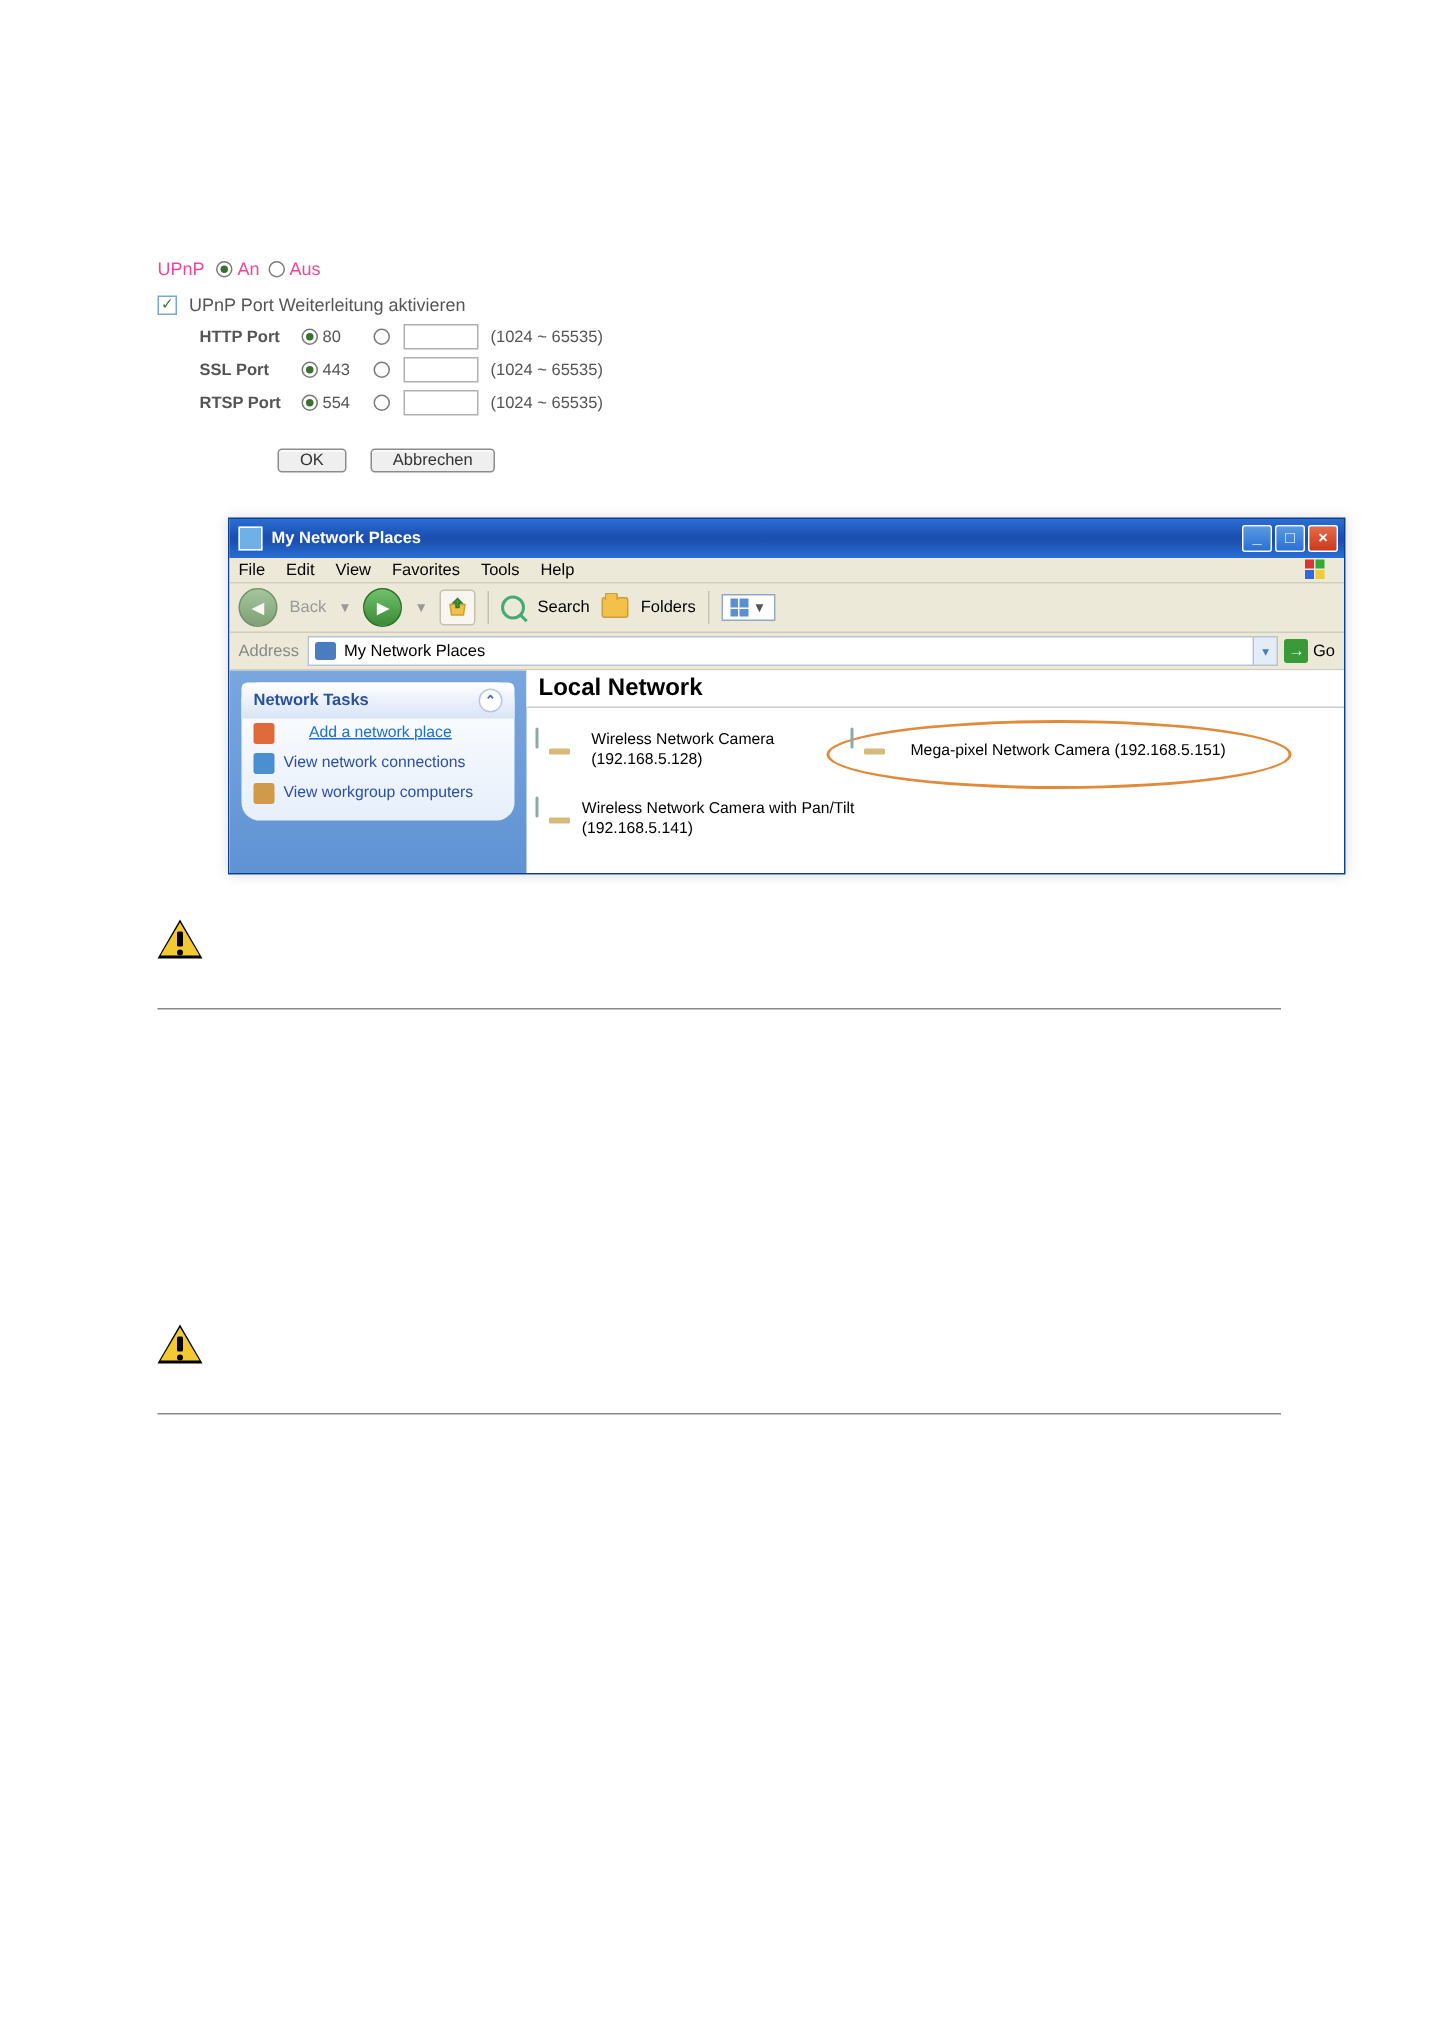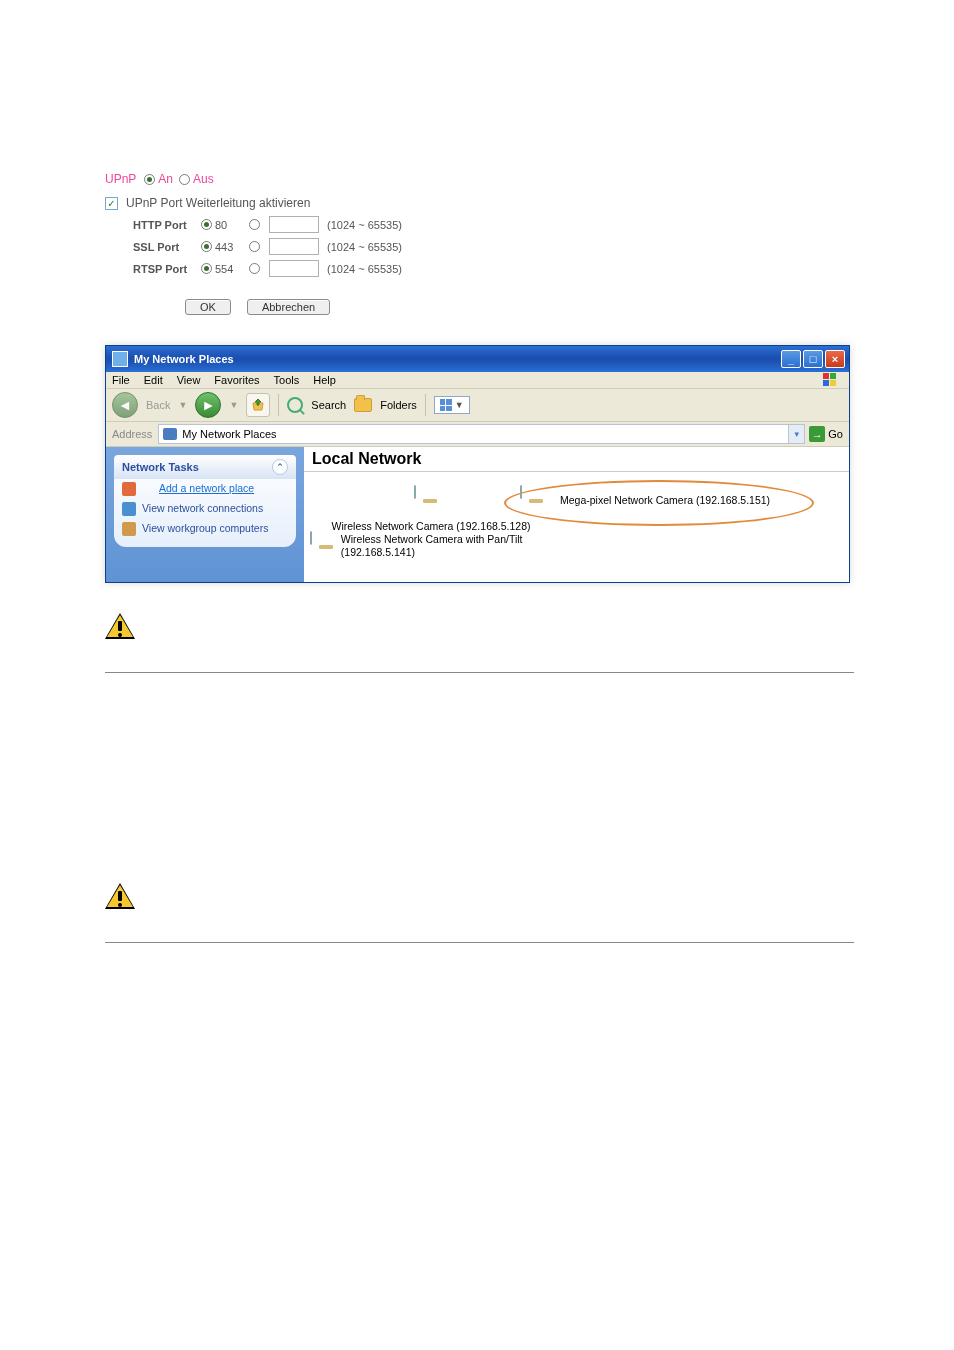--- a/index.html
+++ b/index.html
@@ -35,21 +35,21 @@
   .tiny-input {
     width: 50px; height: 17px; border: 1px solid #b0b0b0; background:#fff; display:inline-block;
   }
   .range { margin-left: 8px; font-size: 11px; }
   .btnrow { margin: 22px 0 0 80px; display:flex; gap:16px; }
   .xp-btn {
     border: 1px solid #8b8b8b; background:#efefef; border-radius:3px; padding: 1px 14px; font-size:11px; color:#333; box-shadow: 0 1px 0 #fff inset;
   }
 
   
-  .xp-window { margin-top: 30px; border: 1px solid #0a3f91; width: 745px; font-size: 11px; box-shadow: 0 0 8px rgba(0,0,0,.15); }
+  .xp-window { margin-top: 30px; border: 1px solid #0a3f91; width: 745px; font-size: 11px; box-shadow: 0 0 8px rgba(0,0,0,.15); margin-left: 47px; }
   .xp-titlebar {
     height: 26px; background: linear-gradient(#2a6fd4, #1b4fb0 45%, #1b4fb0 55%, #2a6fd4); display:flex; align-items:center; padding: 0 4px 0 6px; color:#fff;
   }
   .xp-titlebar .ticon { width:16px; height:16px; background:#6fb0e8; border:1px solid #fff; margin-right:6px; }
   .xp-titlebar .ttext { font-weight:bold; flex:1; }
   .tbtns { display:flex; gap:2px; }
   .tbtn { width:20px; height:18px; border:1px solid #fff; border-radius:2px; display:flex; align-items:center; justify-content:center; font-size:11px; font-weight:bold; background:linear-gradient(#5a9ae0,#2a6fd4); color:#fff;}
   .tbtn.close { background:linear-gradient(#e86a4a,#c93a1a); }
   .xp-menubar { background:#ece9d8; display:flex; padding:2px 6px; gap:14px; border-bottom:1px solid #d0ccba; position:relative; }
   .xp-menubar .flag { position:absolute; right:6px; top:1px; width:20px; height:16px; }
@@ -269,21 +269,21 @@
             <span>View workgroup computers</span>
           </div>
         </div>
       </div>
 
       <div class="xp-main">
         <div class="local-head">Local Network</div>
         <div class="items">
           <div class="highlight-ellipse" style="top:8px; left:200px;"></div>
 
-          <div class="net-item" style="top:14px; left:17px;flex-direction:column;">
+          <div class="net-item" style="top:14px; left:6px;">
             <span class="mon-ico"><span class="mon-outer"><span class="mon-screen"></span></span></span>
             <span class="item-text">Wireless Network Camera (192.168.5.128)</span>
           </div>
 
           <div class="net-item" style="top:14px; left:216px; width:290px;">
             <span class="mon-ico"><span class="mon-outer"><span class="mon-screen"></span></span></span>
             <span class="item-text">Mega-pixel Network Camera (192.168.5.151)</span>
           </div>
 
           <div class="net-item" style="top:60px; left:6px;">

